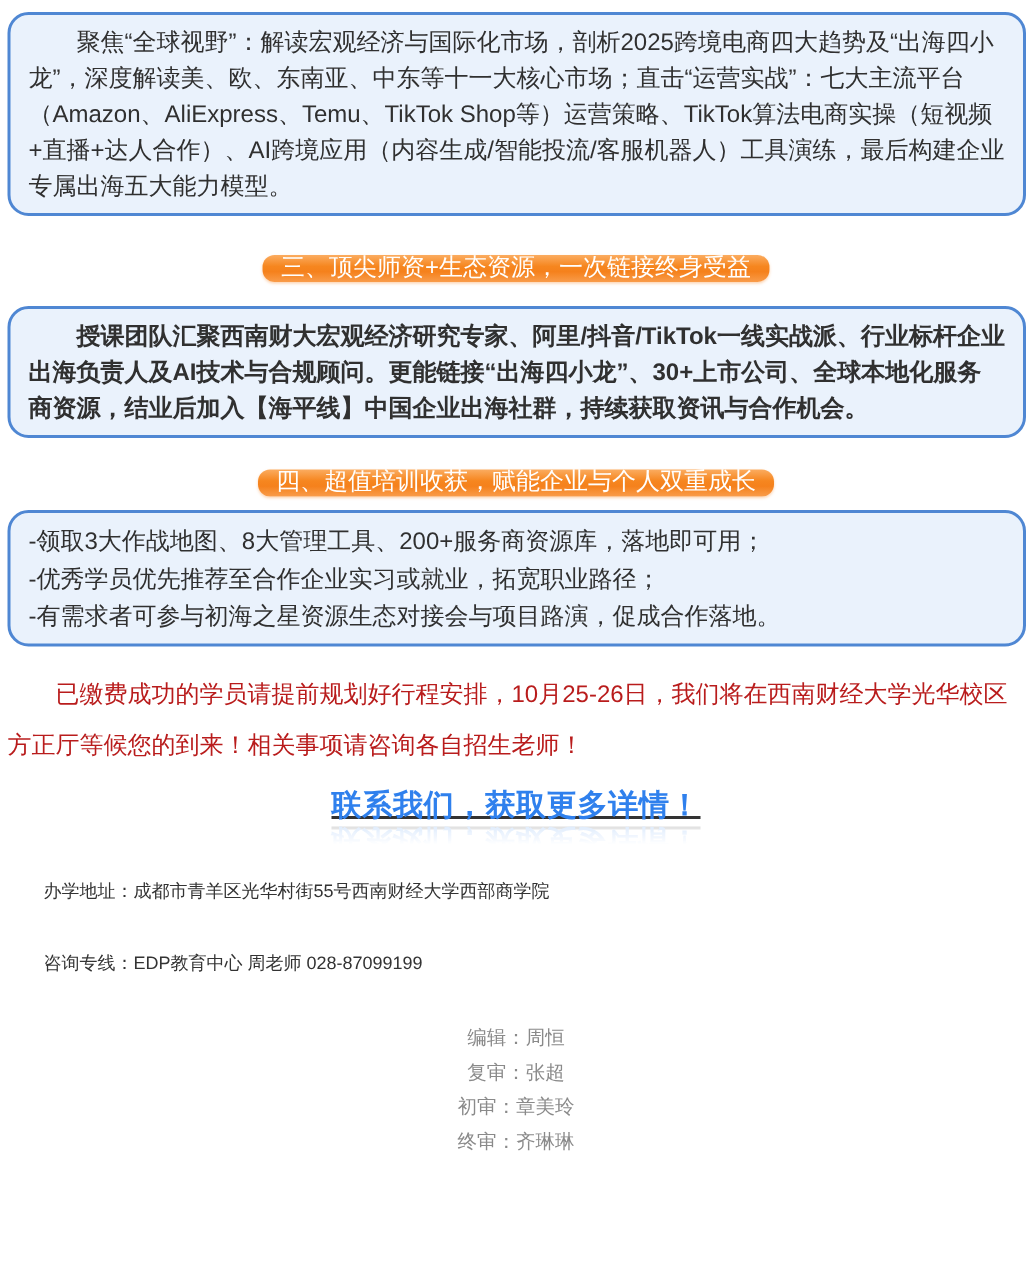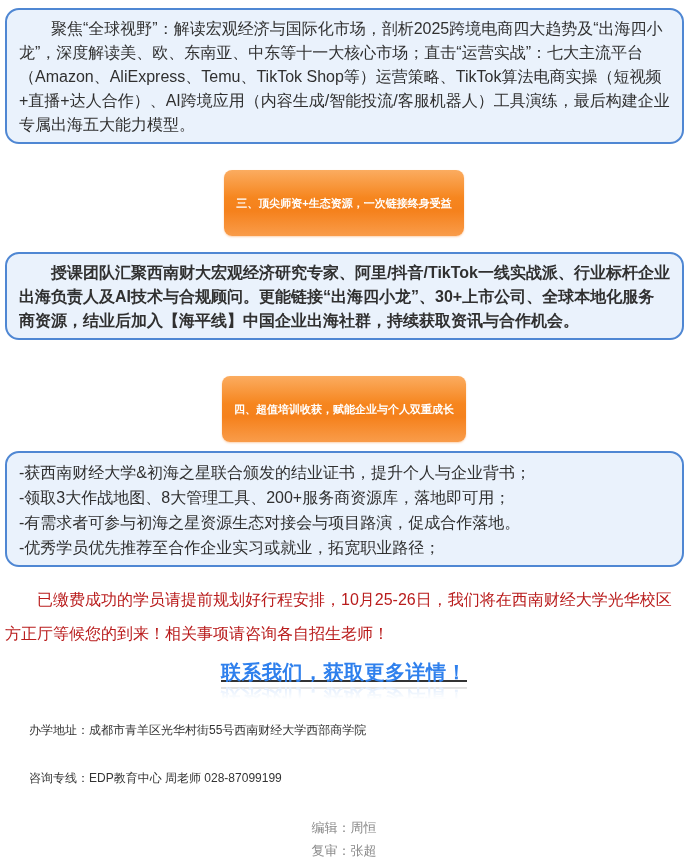--- a/index.html
+++ b/index.html
@@ -27,24 +27,24 @@
   .info-box p { margin: 0; }
   .indent { text-indent: 2em; }
   .benefit-line { line-height: 25px; }
 
   
   .banner-wrap { text-align: center; }
   .banner {
     display: inline-block;
     background: linear-gradient(to bottom, #fbac60 0%, #f6861f 42%, #f5811c 62%, #f99c4a 100%);
     color: #ffffff;
-    font-weight: bold;
-    font-size: 11px;
+    font-weight: normal;
+    font-size: 16px;
     line-height: 18px;
-    padding: 24px 12px;
+    padding: 0 12px;
     border-radius: 8px;
     box-shadow: 0 1px 2px rgba(245,130,30,0.35);
     white-space: nowrap;
   }
 
   
   .notice {
     margin: 16px 6px 0 5px;
     font-size: 16px;
     line-height: 34px;
@@ -88,21 +88,21 @@
     text-align: center;
     color: #8a8a8a;
     font-size: 13px;
     line-height: 23px;
   }
   .credit-line { margin: 0; }
 
   .mt-box1   { margin-top: 8px; }
   .mt-ban1   { margin-top: 26px; }
   .mt-box2   { margin-top: 16px; font-weight: bold; }
-  .mt-ban2   { margin-top: 36px; }
+  .mt-ban2   { margin-top: 21px; }
   .mt-box3   { margin-top: 9px; }
 </style>
 </head>
 <body>
 
 <div class="page">
 
   <div class="info-box mt-box1">
     <p class="indent">聚焦“全球视野”：解读宏观经济与国际化市场，剖析2025跨境电商四大趋势及“出海四小龙”，深度解读美、欧、东南亚、中东等十一大核心市场；直击“运营实战”：七大主流平台（Amazon、AliExpress、Temu、TikTok Shop等）运营策略、TikTok算法电商实操（短视频+直播+达人合作）、AI跨境应用（内容生成/智能投流/客服机器人）工具演练，最后构建企业专属出海五大能力模型。</p>
   </div>
@@ -113,24 +113,23 @@
 
   <div class="info-box mt-box2">
     <p class="indent">授课团队汇聚西南财大宏观经济研究专家、阿里/抖音/TikTok一线实战派、行业标杆企业出海负责人及AI技术与合规顾问。更能链接“出海四小龙”、30+上市公司、全球本地化服务商资源，结业后加入【海平线】中国企业出海社群，持续获取资讯与合作机会。</p>
   </div>
 
   <div class="banner-wrap mt-ban2">
     <span class="banner">四、超值培训收获，赋能企业与个人双重成长</span>
   </div>
 
   <div class="info-box mt-box3">
-    <p class="benefit-line">-获西南财经大学&amp;初海之星联合颁发的结业证书，提升个人与企业背书；</p>
     <p class="benefit-line">-领取3大作战地图、8大管理工具、200+服务商资源库，落地即可用；</p>
+    <p class="benefit-line">-优秀学员优先推荐至合作企业实习或就业，拓宽职业路径；</p>
     <p class="benefit-line">-有需求者可参与初海之星资源生态对接会与项目路演，促成合作落地。</p>
-    <p class="benefit-line">-优秀学员优先推荐至合作企业实习或就业，拓宽职业路径；</p>
   </div>
 
   <p class="notice">已缴费成功的学员请提前规划好行程安排，10月25-26日，我们将在西南财经大学光华校区方正厅等候您的到来！相关事项请咨询各自招生老师！</p>
 
   <div class="heading-wrap">
     <div class="contact-heading">联系我们，获取更多详情！</div>
     <div class="heading-reflection">联系我们，获取更多详情！</div>
   </div>
 
   <div class="contact-block">

